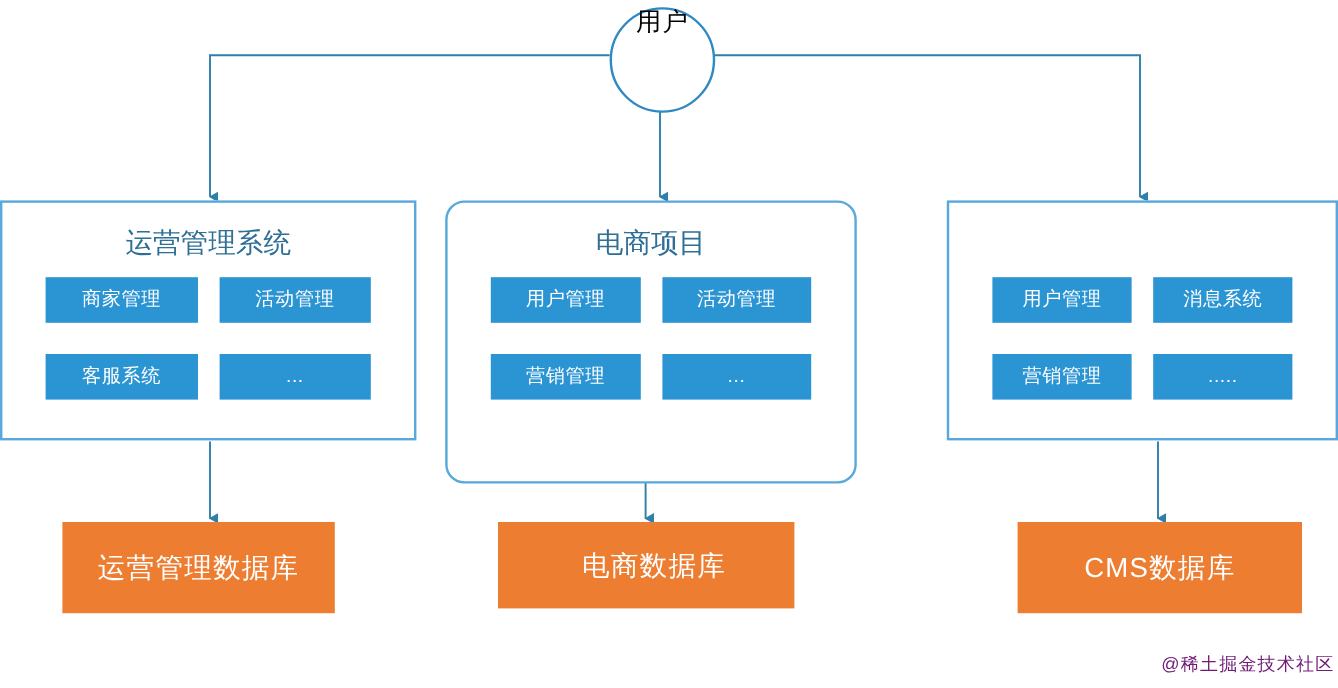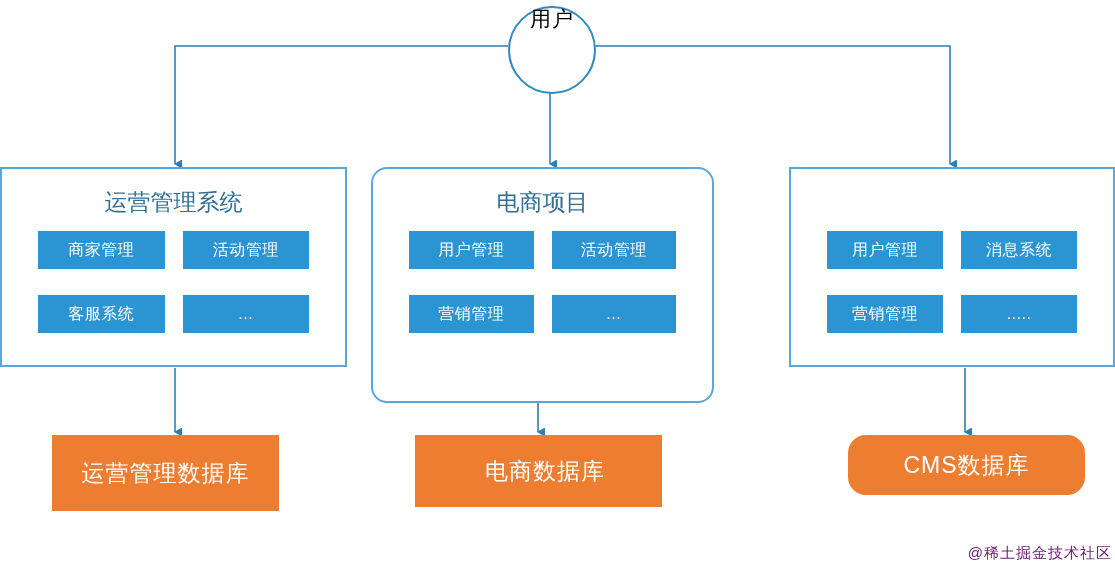--- a/index.html
+++ b/index.html
@@ -105,21 +105,21 @@
     z-index: 3;
   }
   .db-label {
     color: #ffffff;
     font-size: 23px;
     letter-spacing: 1px;
     line-height: 1;
   }
   #db-ops  { left: 52px;  top: 435px; width: 227px; height: 76px; }
   #db-shop { left: 415px; top: 435px; width: 247px; height: 72px; padding-left: 13px; }
-  #db-cms  { left: 848px; top: 435px; width: 237px; height: 60px; border-radius: 18px; }
+  #db-cms  { left: 848px; top: 435px; width: 237px; height: 76px; }
 
   
   .watermark {
     position: absolute;
     right: 3px;
     bottom: 10px;
     font-size: 15px;
     color: #701a75;
     letter-spacing: 1px;
     z-index: 2;

